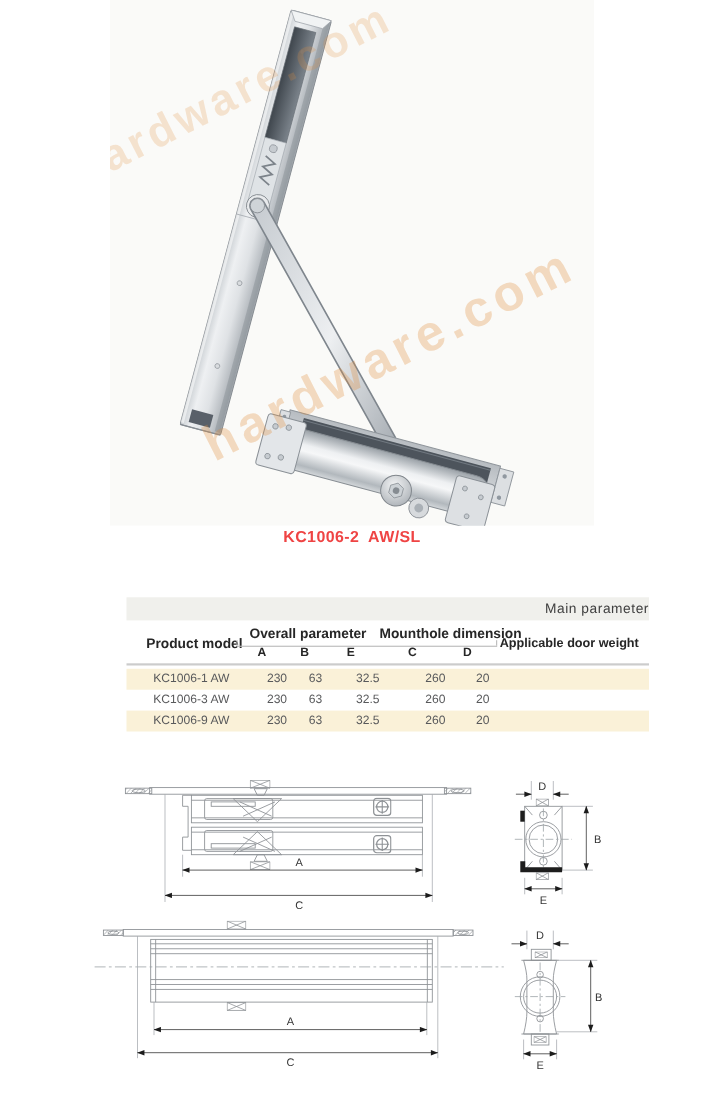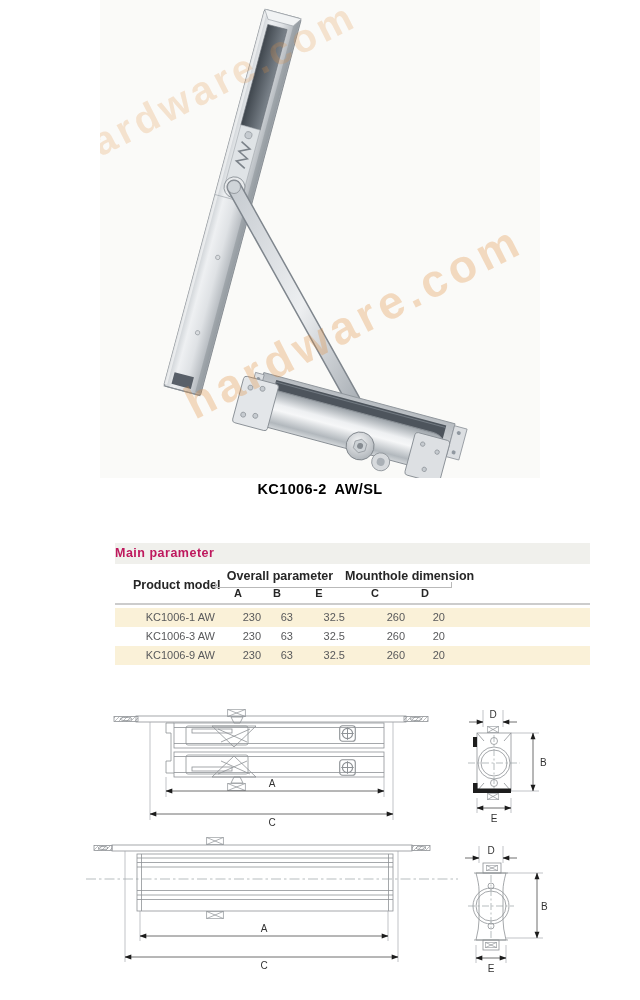--- a/index.html
+++ b/index.html
@@ -4,27 +4,27 @@
 <style>
   html,body{margin:0;padding:0;}
   body{
     width:640px;height:1000px;position:relative;background:#ffffff;
     font-family:"Liberation Sans",sans-serif;overflow:hidden;
   }
   
   #photo-svg{position:absolute;left:100px;top:0;}
   #caption{
     position:absolute;left:100px;top:481px;width:440px;text-align:center;
-    font-size:14.5px;font-weight:bold;color:#000000;letter-spacing:.4px;word-spacing:4px;
+    font-size:14.5px;font-weight:bold;color:#ef4444;letter-spacing:.4px;word-spacing:4px;
   }
   
   #param{position:absolute;left:115px;top:543px;width:475px;}
   .title-bar{
-    height:21px;line-height:21px;background:#f0f0ec;text-align:left;
-    font-weight:bold;font-size:12.5px;color:#be185d;letter-spacing:.5px;
+    height:21px;line-height:21px;background:#f0f0ec;text-align:right;
+    font-weight:normal;font-size:12.5px;color:#404040;letter-spacing:.5px;
   }
   .thead{position:relative;margin-top:5px;display:grid;
     grid-template-columns:100px 46px 32px 52px 60px 40px 145px;
     grid-template-rows:17px 15px;}
   .th{font-weight:bold;color:#262626;font-size:12.5px;white-space:nowrap;}
   .th.span2{grid-row:1/3;display:flex;align-items:center;}
   .th.model{grid-column:1;padding-left:18px;}
   .th.weight{grid-column:7;justify-content:center;font-size:11.5px;}
   .th.overall{grid-column:2/5;grid-row:1;text-align:center;}
   .th.mounthole{grid-column:5/7;grid-row:1;text-align:center;}
@@ -36,21 +36,21 @@
   .group-underline::before,.group-underline::after{
     content:"";position:absolute;bottom:0;width:1px;height:5px;background:#b9b9b9;}
   .group-underline::before{left:0;}
   .group-underline::after{right:0;}
   .head-rule{border-top:2px solid #cccccc;margin-top:2px;}
   .tbody{margin-top:3px;}
   .tr{display:grid;grid-template-columns:100px 46px 32px 52px 60px 40px 145px;
     height:19px;line-height:19px;font-size:11px;color:#58595b;}
   .tr.hl{background:#faf1d8;}
   .td{text-align:right;}
-  .td.model{text-align:right;padding-left:18px;white-space:nowrap;}
+  .td.model{text-align:center;padding-left:18px;white-space:nowrap;}
   
   #drawings-svg{position:absolute;left:0;top:690px;}
   text.dim{font-family:"Liberation Sans",sans-serif;font-size:10px;fill:#333;}
 </style>
 </head>
 <body>
 
 <svg id="photo-svg" width="440" height="478" viewBox="0 0 440 478" xmlns="http://www.w3.org/2000/svg">
   <defs>
     <linearGradient id="gRail" x1="0" y1="0" x2="1" y2="0">
@@ -147,20 +147,21 @@
 
 <div id="caption">KC1006-2 AW/SL</div>
 
 <div id="param">
   <div class="title-bar">Main parameter</div>
 
   <div class="thead">
     <div class="th model span2">Product model</div>
     <div class="th overall">Overall parameter</div>
     <div class="th mounthole">Mounthole dimension</div>
+    <div class="th weight span2">Applicable door weight</div>
     <div class="sub c-a">A</div>
     <div class="sub c-b">B</div>
     <div class="sub c-e">E</div>
     <div class="sub c-c">C</div>
     <div class="sub c-d">D</div>
     <div class="group-underline"></div>
   </div>
   <div class="head-rule"></div>
 
   <div class="tbody">

